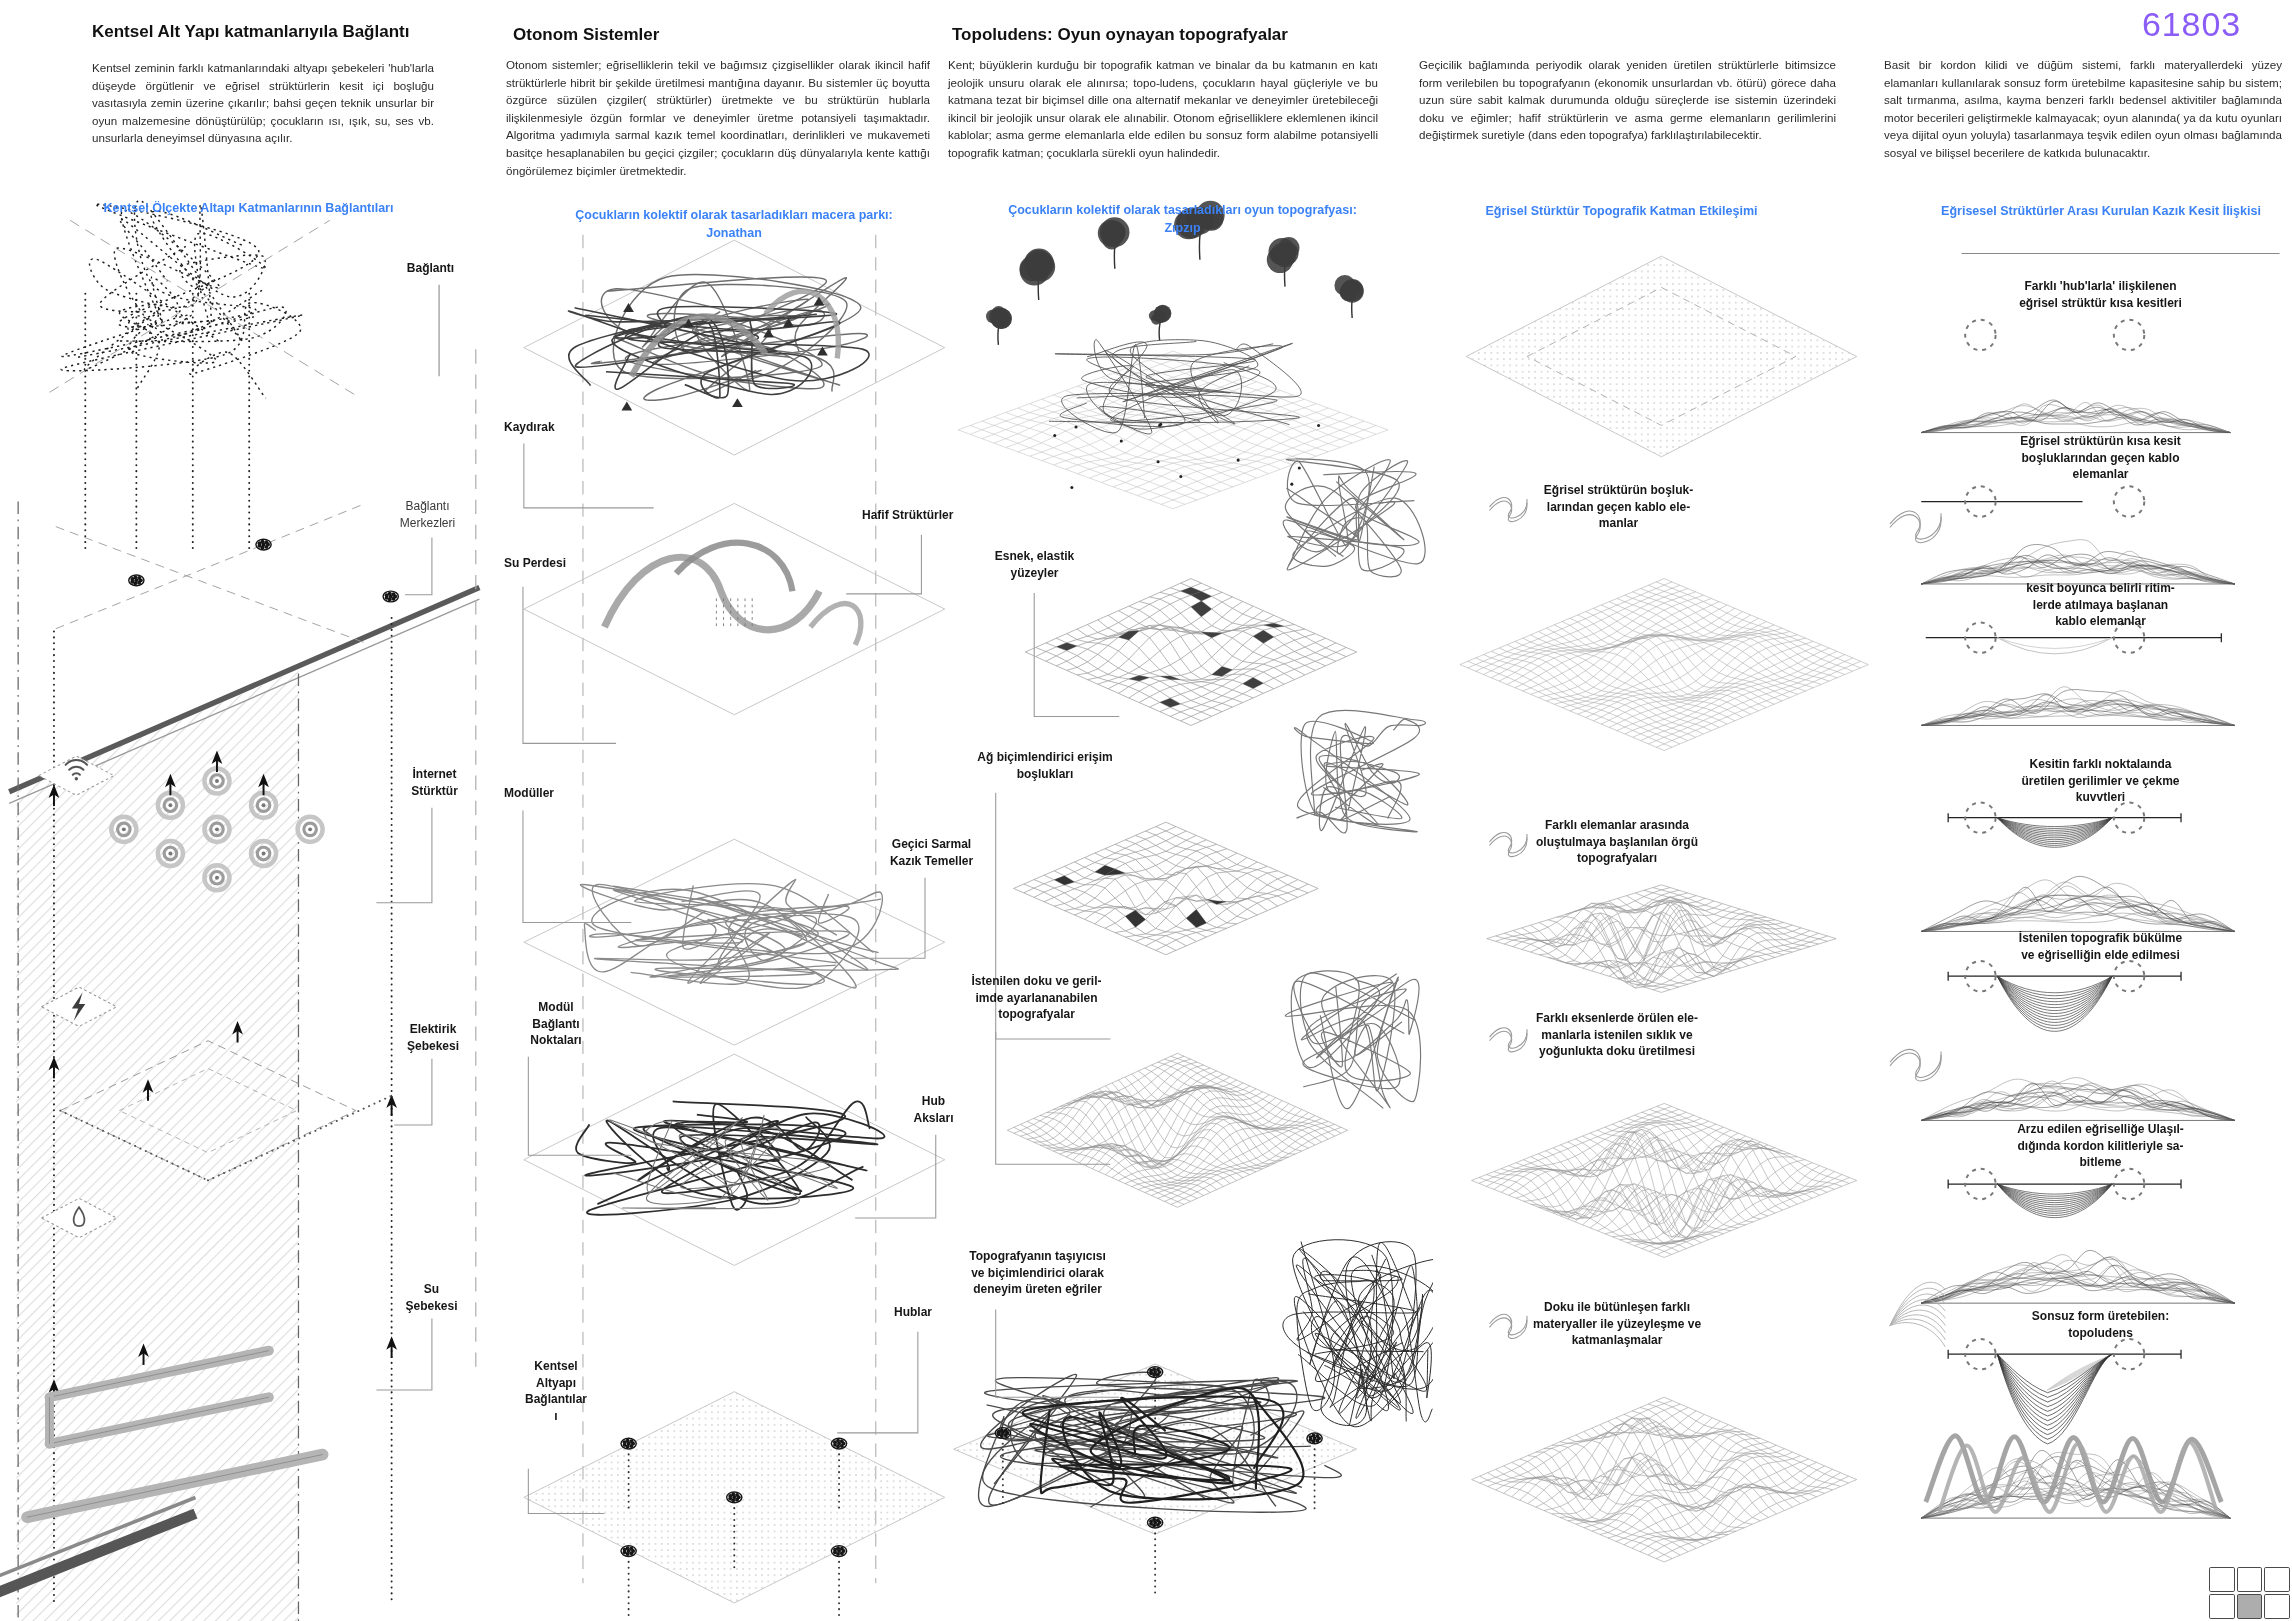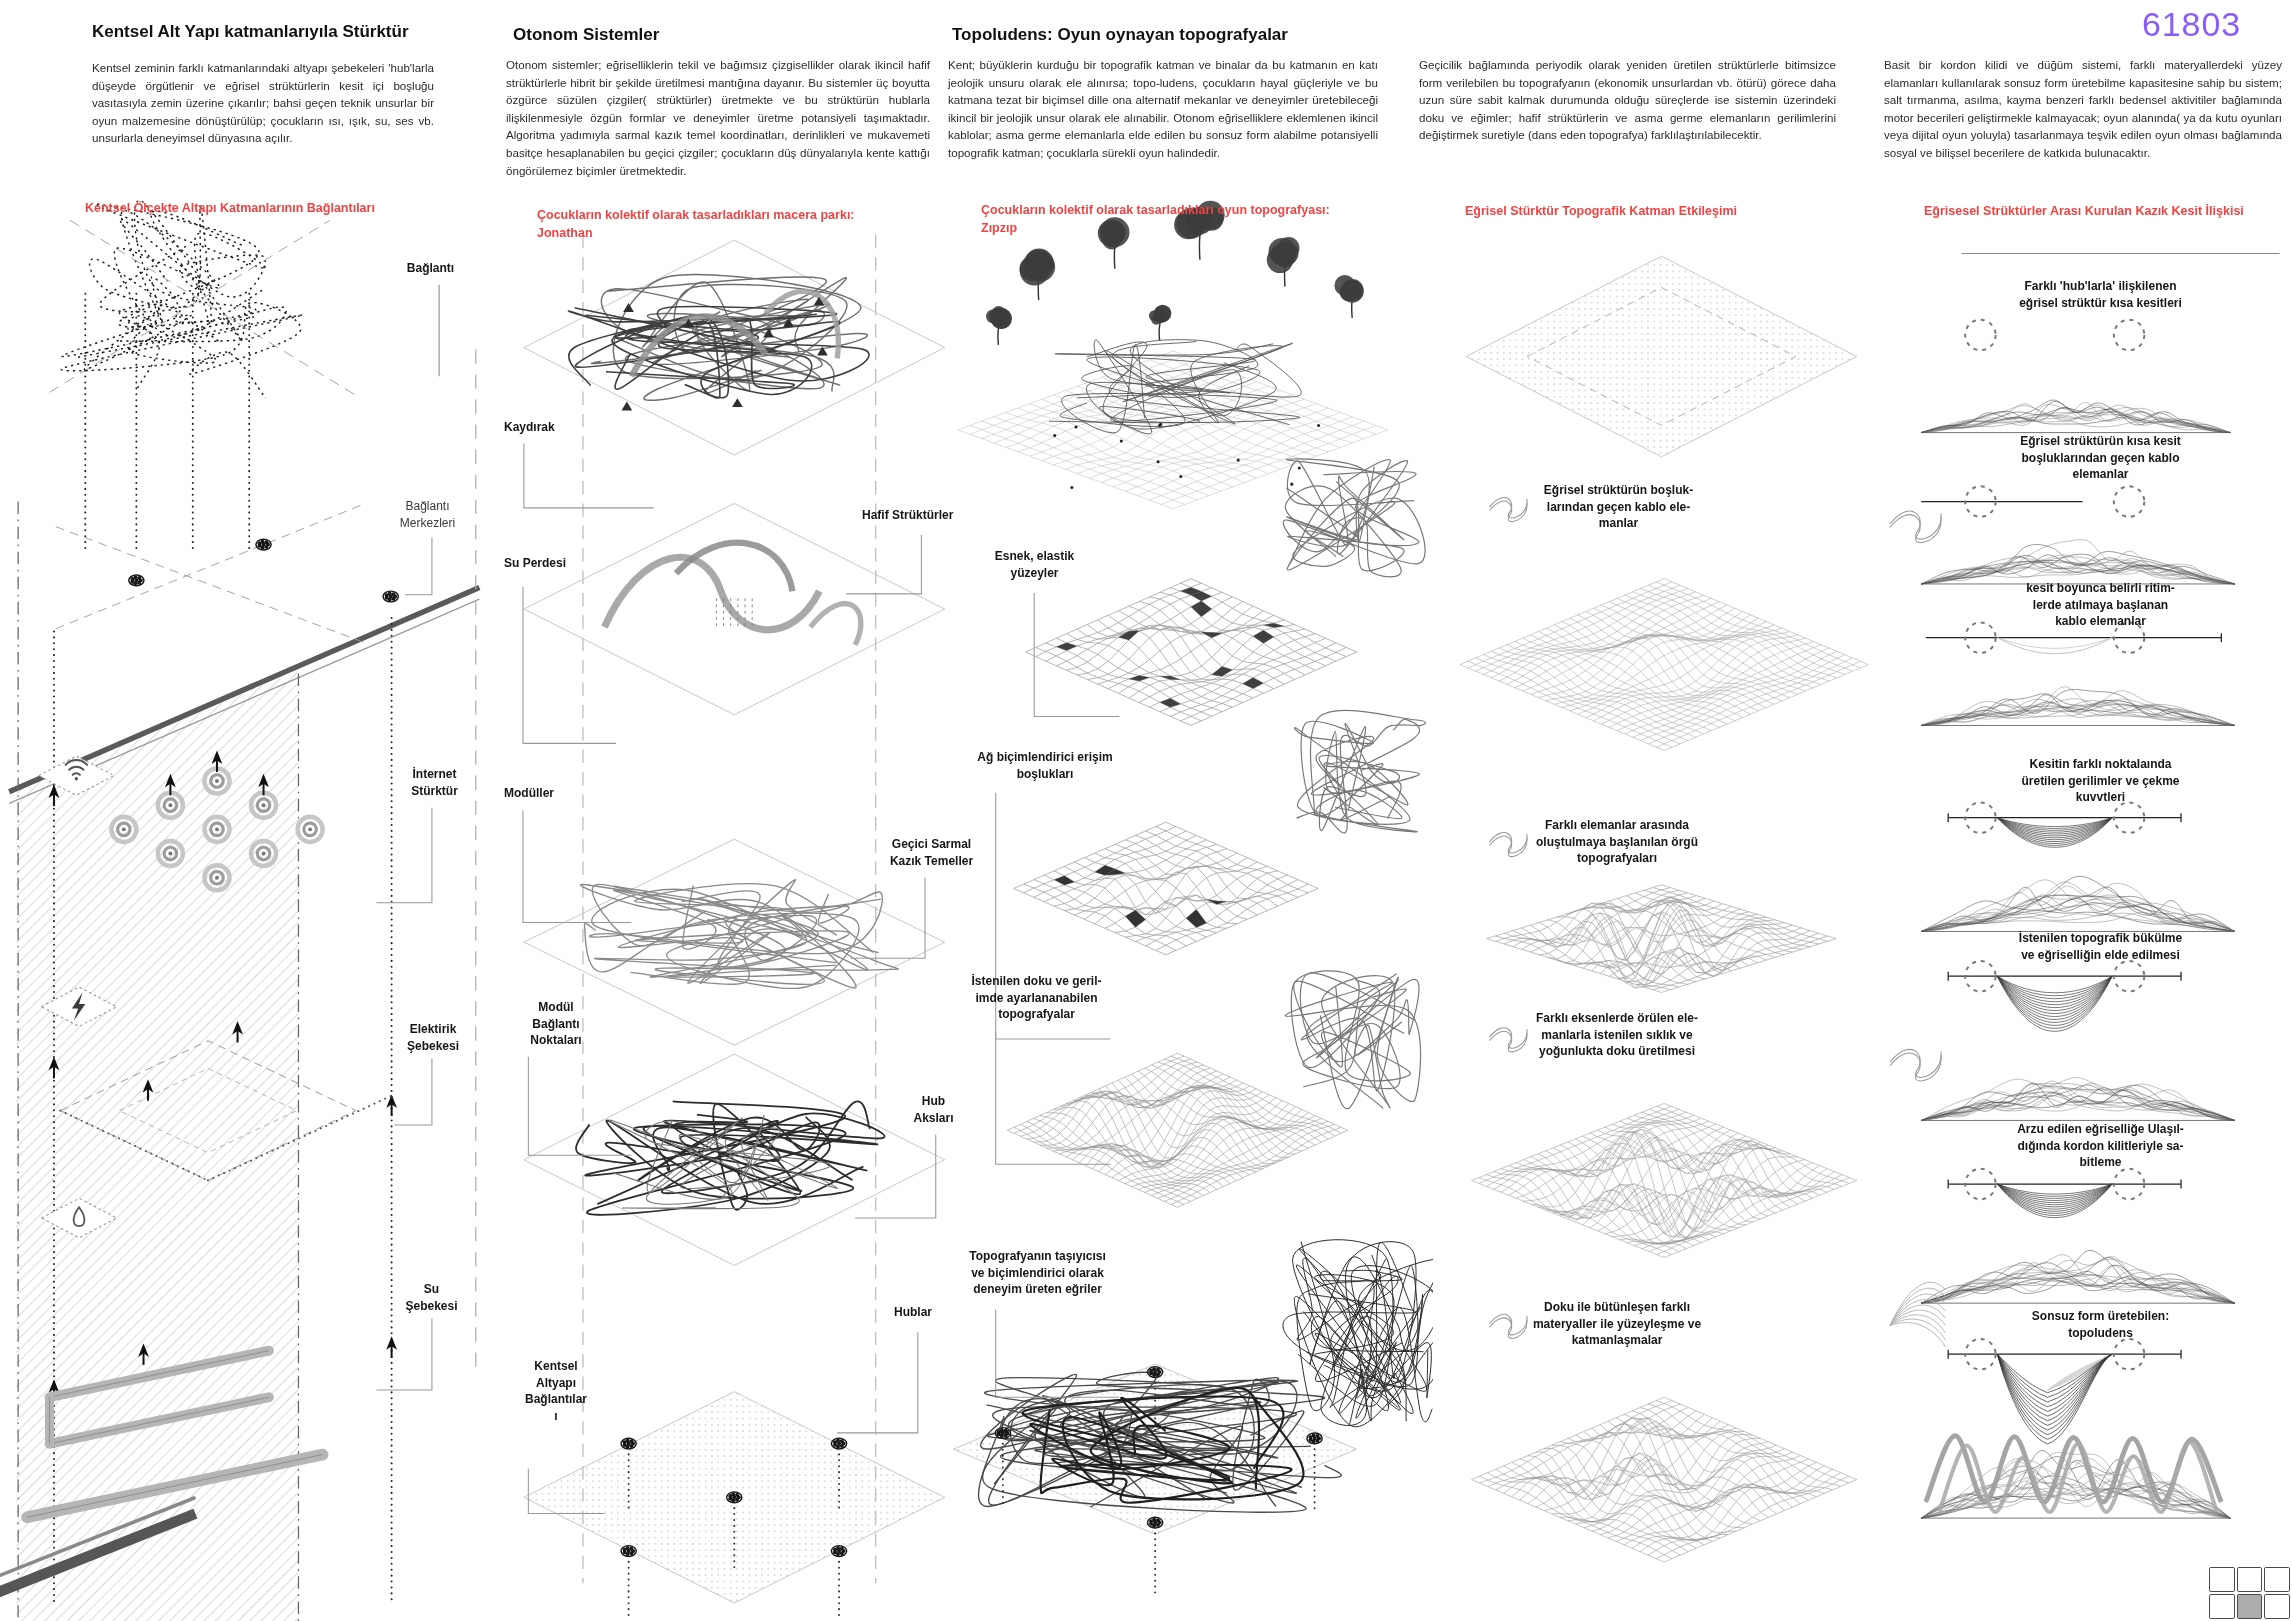--- a/index.html
+++ b/index.html
@@ -1,21 +1,21 @@
 <!DOCTYPE html>
 <html style="font-size:14.3px"><head>
 <meta charset="utf-8">
 <style>
 *{margin:0;padding:0;box-sizing:border-box}
 html,body{width:2293px;height:1622px;background:#fff;font-family:"Liberation Sans",sans-serif;color:#1a1a1a}
 .board{position:absolute;left:0;top:0;width:2293px;height:1622px;background:#ffffff;overflow:hidden}
 .abs{position:absolute}
 .title{font-size:17px;font-weight:bold;color:#111}
 .body-text{font-size:11.6px;line-height:1.52;text-align:justify;color:#2b2b2b}
-.dtitle{font-size:12.5px;font-weight:bold;text-align:left;white-space:pre-line;line-height:1.45;color:#ef4444}
+.dtitle{font-size:12.5px;font-weight:bold;text-align:center;white-space:pre-line;line-height:1.45;color:#3b82f6}
 .lbl{font-size:12px;font-weight:bold;white-space:pre-line;line-height:1.38;color:#161616}
 .lbl.center{text-align:center}
 .lbl.reg{font-weight:normal;color:#3a3a3a;text-align:center}
 .pagenum{font-size:34px;color:#8b5cf6;letter-spacing:0.9px}
 svg.layer{position:absolute;pointer-events:none}
 .sheet-grid{position:absolute;left:2209px;top:1567px;width:81px;height:52px;display:grid;grid-template-columns:repeat(3,1fr);grid-template-rows:repeat(2,1fr);gap:1.8px}
 .sheet-grid .cell{border:1.8px solid #4a4a4a;background:#fff;border-radius:1.8px}
 .sheet-grid .cell.active{background:#adadad}
 </style>
 </head>
@@ -1086,21 +1086,21 @@
       <path d="M20 1480C42 1447,66 1443,82 1464" fill="none" stroke="#b0b0b0" stroke-width="1"></path>
       <path d="M20 1480C42 1442,66 1436,82 1456" fill="none" stroke="#b0b0b0" stroke-width="1"></path>
       <path d="M20 1480C42 1437,66 1429,82 1448" fill="none" stroke="#b0b0b0" stroke-width="1"></path>
       <path d="M20 1480C42 1432,66 1422,82 1440" fill="none" stroke="#b0b0b0" stroke-width="1"></path>
     </svg>
 
   
   <div class="abs pagenum" style="left:2142px;top:5.4px">61803</div>
 
   
-  <div class="abs title" style="left:92px;top:21.5px;width:358px">Kentsel Alt Yapı katmanlarıyıla Stürktür</div>
+  <div class="abs title" style="left:92px;top:21.5px;width:358px">Kentsel Alt Yapı katmanlarıyıla Bağlantı</div>
   <div class="abs body-text" style="left:92px;top:59px;width:342px">Kentsel zeminin farklı katmanlarındaki altyapı şebekeleri 'hub'larla düşeyde örgütlenir ve eğrisel strüktürlerin kesit içi boşluğu vasıtasıyla zemin üzerine çıkarılır; bahsi geçen teknik unsurlar bir oyun malzemesine dönüştürülüp; çocukların ısı, ışık, su, ses vb. unsurlarla deneyimsel dünyasına açılır.</div>
   <div class="abs dtitle" style="left:85px;top:199px;width:327px">Kentsel Ölçekte Altapı Katmanlarının Bağlantıları</div>
   <div class="abs lbl center" style="left:381px;top:260px;width:99px">Bağlantı</div>
   <div class="abs lbl reg" style="left:376px;top:498px;width:103px">Bağlantı
 Merkezleri</div>
   <div class="abs lbl center" style="left:383px;top:766px;width:103px">İnternet
 Stürktür</div>
   <div class="abs lbl center" style="left:380px;top:1021px;width:106px">Elektirik
 Şebekesi</div>
   <div class="abs lbl center" style="left:380px;top:1281px;width:103px">Su

